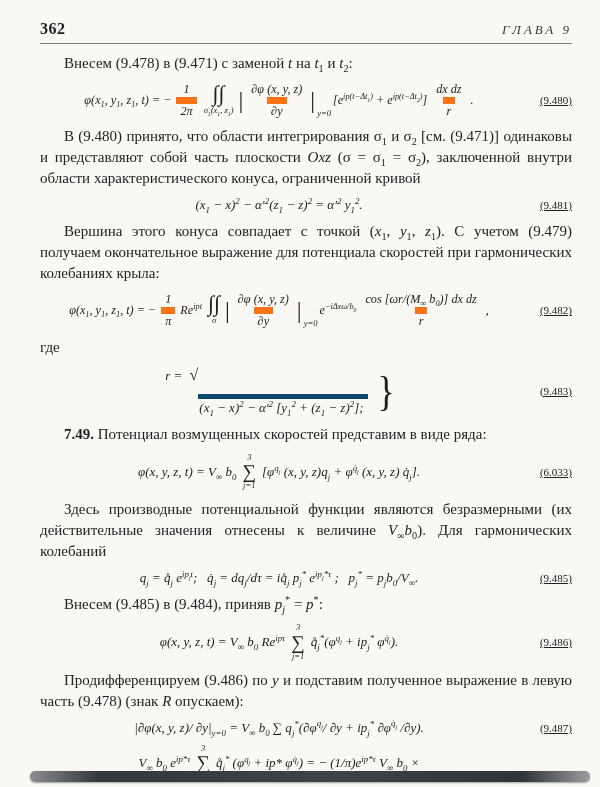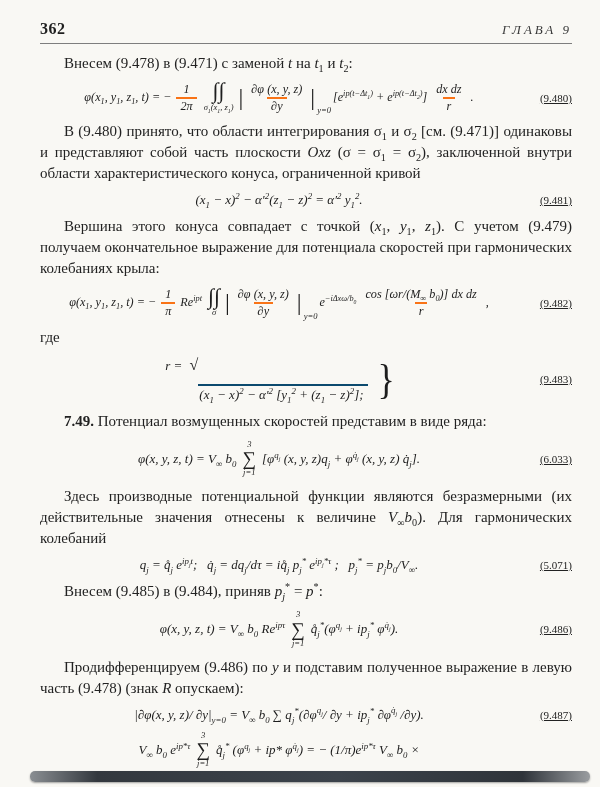--- a/index.html
+++ b/index.html
@@ -38,38 +38,38 @@
     font-style:normal; font-size:11px; color:#222;text-decoration:underline;
   }
   .seg { margin:0 2px;text-align:right; }
   sub, sup { font-size:68%; line-height:0; }
 
   .frac {
     display:inline-flex; flex-direction:column; align-items:center;
     margin:0 3px; line-height:1.2; text-align:center;
   }
   .frac .num { padding:0 4px; }
-  .frac .den { border-top:2px solid #f97316; padding:0 4px; }
+  .frac .den { border-top:7px solid #f97316; padding:0 4px; }
 
   .bigop {
     display:inline-flex; flex-direction:column; align-items:center;
     margin:0 4px; line-height:1; font-style:normal;
   }
   .bigop .op  { font-size:22px; line-height:.85; }
   .bigop .lim { font-size:8.5px; font-style:italic; line-height:1.15; margin-top:2px; }
   .bigop.sum .op { font-size:19px; line-height:1; }
   .bigop.sum .lim { margin-top:0; }
 
   .vbar { font-size:24px; font-weight:100; line-height:.8; margin:0 1px; font-style:normal; }
   .barwrap { display:inline-flex; align-items:flex-end; }
   .barwrap sub { font-size:8.5px; transform:translateY(3px); margin-left:1px; }
 
   .sqrt { display:inline-flex; align-items:stretch; margin-left:2px; }
   .sqrt .rad { font-size:16px; line-height:1.1; font-style:normal; }
-  .sqrt .radicand { border-top:2px solid #0c4a6e; padding:1px 4px 0 1px;margin-top:28px; }
+  .sqrt .radicand { border-top:5px solid #0c4a6e; padding:1px 4px 0 1px;margin-top:28px; }
 
   .eq-stack { display:inline-flex; flex-direction:column; gap:7px; align-items:flex-start; }
   .brace { font-size:36px; font-weight:100; margin-left:10px; font-style:normal; transform:scaleY(1.15); }
 
   .scanbar {
     position:absolute; left:30px; right:10px; bottom:5px; height:11px; border-radius:5px;
     background:linear-gradient(90deg,#8a8e92,#33383e 12%,#3c434b 55%,#2f343a 88%,#9a9da0);
     box-shadow:0 1px 2px rgba(0,0,0,.35);
   }
 </style>
@@ -176,21 +176,21 @@
       <span class="lim">j=1</span>
     </span>
     <span class="seg">[φ<sup>q<sub>j</sub></sup> (x, y, z)q<sub>j</sub> + φ<sup>q̇<sub>j</sub></sup> (x, y, z) q̇<sub>j</sub>].</span>
     <span class="eqnum">(6.033)</span>
   </div>
 
   <p class="para">Здесь производные потенциальной функции являются безразмерными (их действительные значения отнесены к величине <i>V</i><sub>∞</sub><i>b</i><sub>0</sub>). Для гармонических колебаний</p>
 
   <div class="eq">
     <span class="seg">q<sub>j</sub> = q̊<sub>j</sub> e<sup>ip<sub>j</sub>t</sup>;&nbsp;&nbsp; q̇<sub>j</sub> = dq<sub>j</sub>/dτ = iq̊<sub>j</sub> p<sub>j</sub><sup>*</sup> e<sup>ip<sub>j</sub>*τ</sup> ;&nbsp;&nbsp; p<sub>j</sub><sup>*</sup> = p<sub>j</sub>b<sub>0</sub>/V<sub>∞</sub>.</span>
-    <span class="eqnum">(5.071)</span>
+    <span class="eqnum">(9.485)</span>
   </div>
 
   <p class="para">Внесем (9.485) в (9.484), приняв <i>p<sub>j</sub></i><sup>*</sup> = <i>p</i><sup>*</sup>:</p>
 
   <div class="eq">
     <span class="seg">φ(x, y, z, t) = V<sub>∞</sub> b<sub>0</sub> Re<sup>ipτ</sup></span>
     <span class="bigop sum">
       <span class="lim">3</span>
       <span class="op">∑</span>
       <span class="lim">j=1</span>

